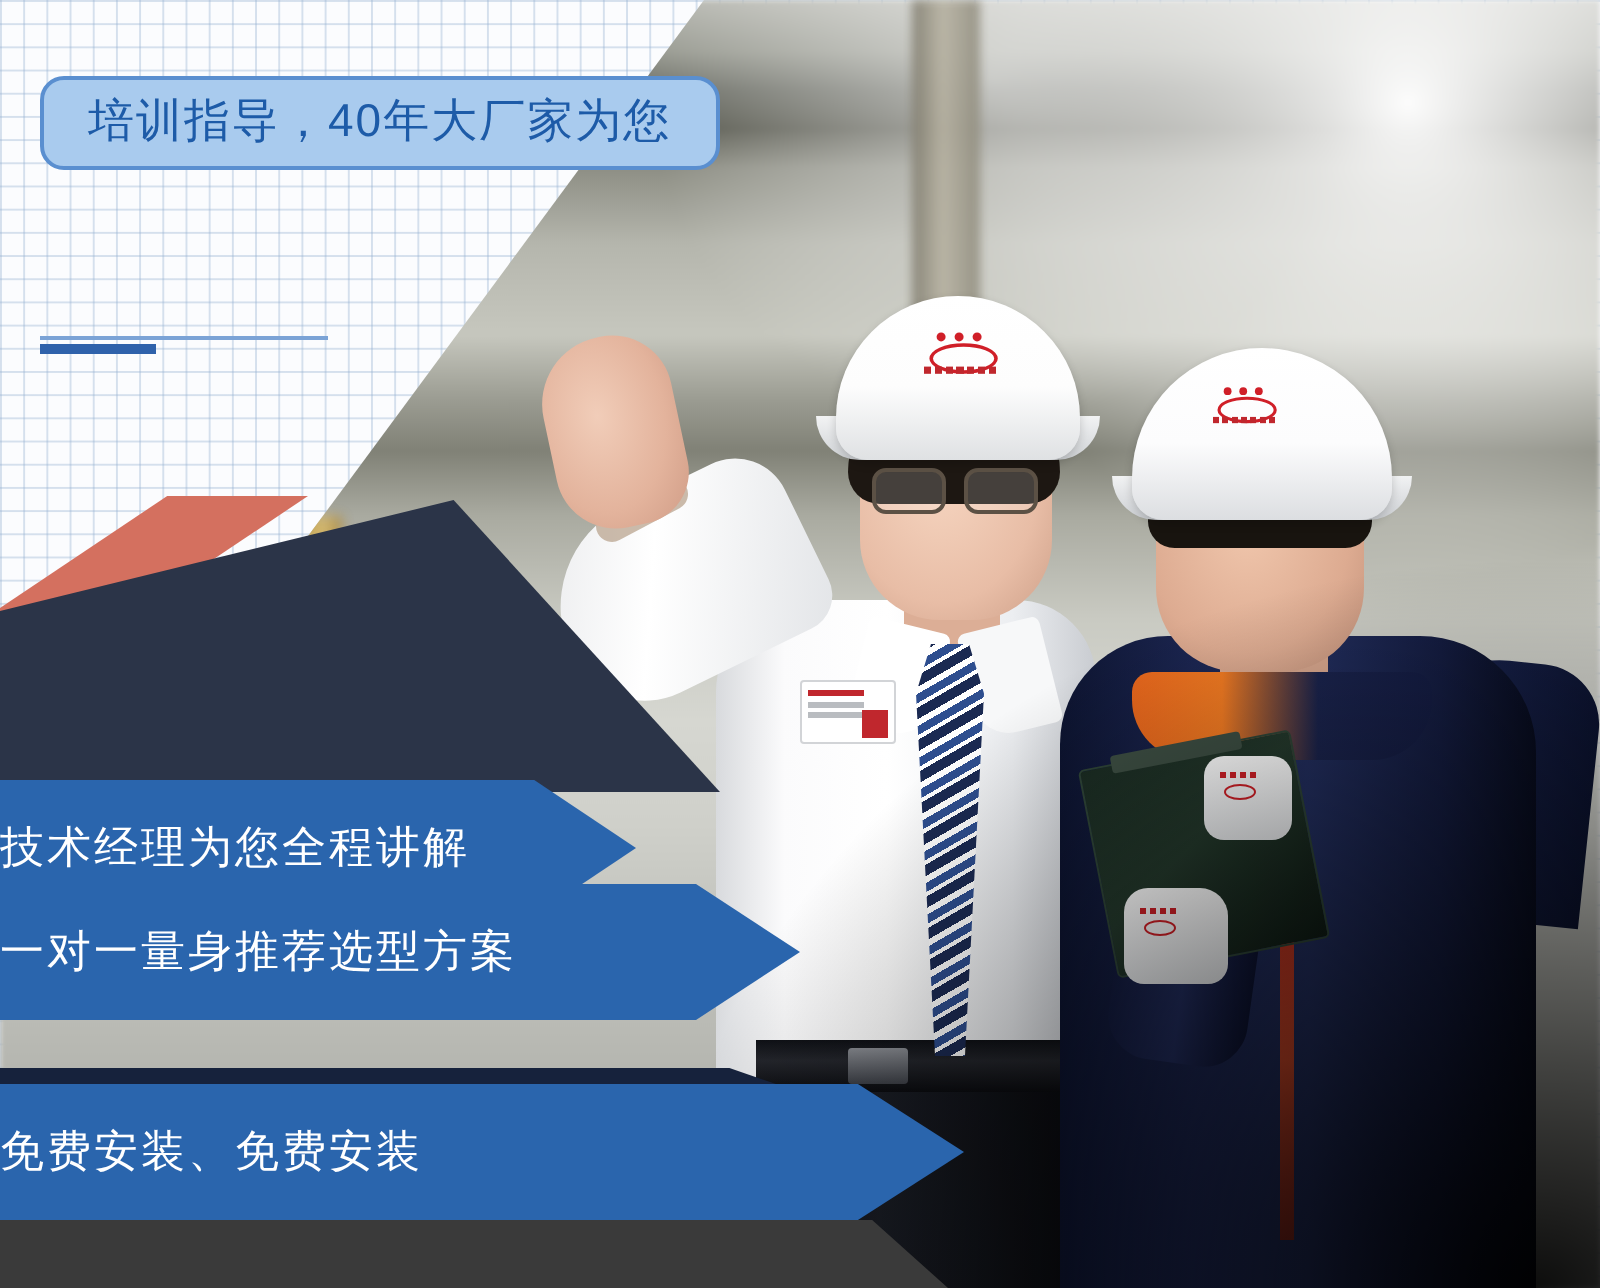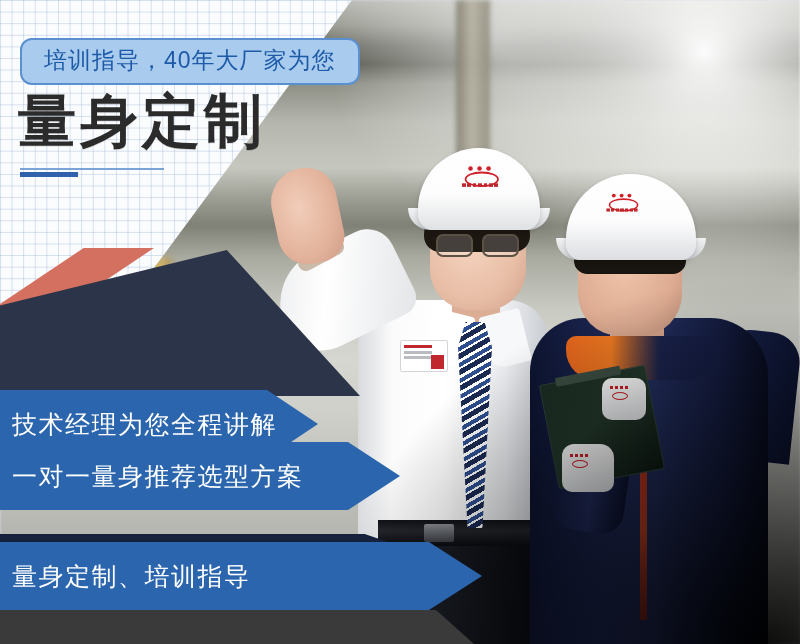--- a/index.html
+++ b/index.html
@@ -360,23 +360,22 @@
 
   
   .feature {
     position: absolute;
     left: 0;
     height: 68px;
     background: #2a65ad;
     display: flex;
     align-items: center;
     box-sizing: border-box;
-    padding-left: 12px;
     color: #ffffff;
-    font-size: 25px;
+    font-size: 22px;
     letter-spacing: 1.5px;
     white-space: nowrap;
   }
   .feature .bar-label { position: relative; z-index: 2; }
   .feature-0 { top: 390px; width: 318px; clip-path: polygon(0 0, 84% 0, 100% 50%, 84% 100%, 0 100%); }
   .feature-1 { top: 442px; width: 400px; clip-path: polygon(0 0, 87% 0, 100% 50%, 87% 100%, 0 100%); }
   .feature-2 { top: 542px; width: 482px; clip-path: polygon(0 0, 89% 0, 100% 50%, 89% 100%, 0 100%); }
 
   .bar-gap {
     position: absolute; left: 0; height: 8px;
@@ -465,33 +464,32 @@
       </div>
     </div>
 
     <div class="photo-vig"></div>
   </div>
 
   <div class="red-stripe"></div>
   <div class="navy-wedge"></div>
 
   <div class="tagline">培训指导，40年大厂家为您</div>
-  <div class="headline">量身定制</div>
   <div class="rule-thin"></div>
   <div class="rule-thick"></div>
 
   <div class="feature feature-0">
     <span class="bar-label">技术经理为您全程讲解</span>
   </div>
   <div class="bar-gap gap-0"></div>
 
   <div class="feature feature-1">
     <span class="bar-label">一对一量身推荐选型方案</span>
   </div>
   <div class="bar-gap gap-1"></div>
 
   <div class="feature feature-2">
-    <span class="bar-label">量身定制、培训指导</span>
+    <span class="bar-label">免费安装、免费安装</span>
   </div>
 
   <div class="bottom-strip"></div>
 
 </div>
 
 </body></html>

